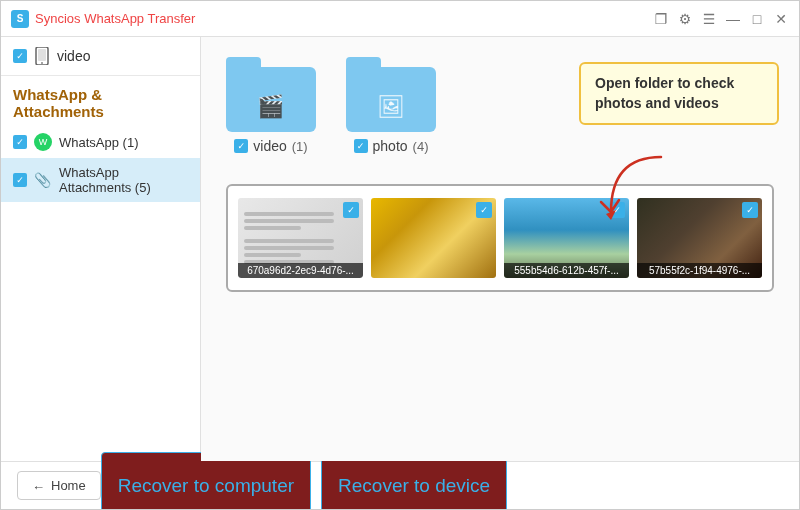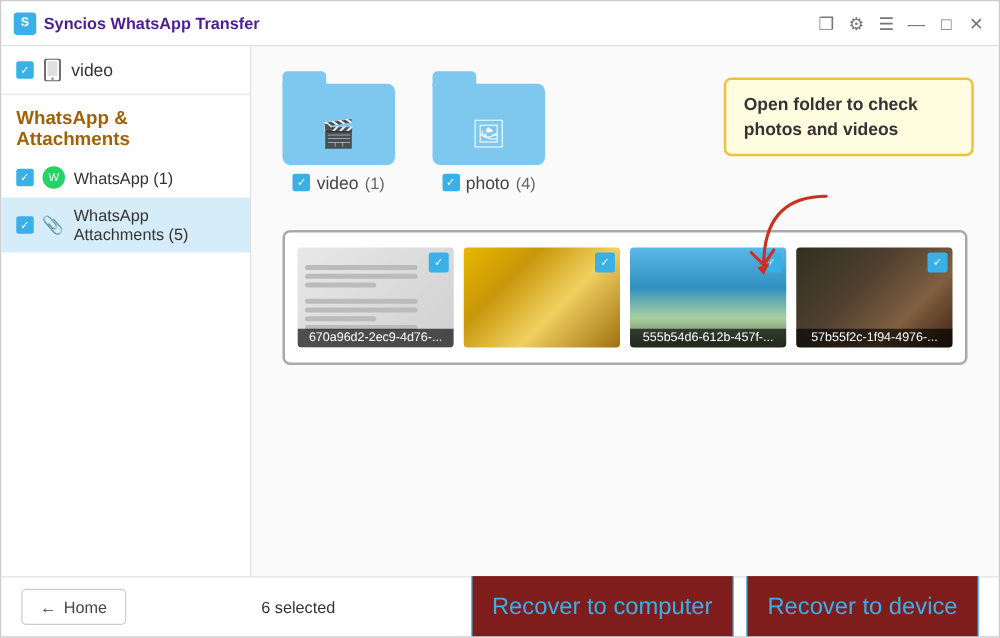--- a/index.html
+++ b/index.html
@@ -32,23 +32,22 @@
       border-radius: 3px;
       display: flex;
       align-items: center;
       justify-content: center;
       color: white;
       font-size: 10px;
       font-weight: bold;
     }
     .title-bar-text {
       font-size: 13px;
-      color: #4c1d95;
+      color: #ef4444;
       flex: 1;
-      font-weight: bold;
     }
     .title-bar-controls {
       display: flex;
       gap: 8px;
       align-items: center;
     }
     .title-bar-btn {
       width: 16px;
       height: 16px;
       display: flex;
@@ -515,18 +514,17 @@
     </div>
 
   </div>
 </div>
 
 <div class="bottom-bar">
   <button class="home-btn">
     <span>←</span>
     <span>Home</span>
   </button>
-  <span class="selected-count">6 selected</span>
   <div class="action-btns">
     <button class="action-btn">Recover to computer</button>
     <button class="action-btn">Recover to device</button>
   </div>
 </div>
 
 </body></html>

